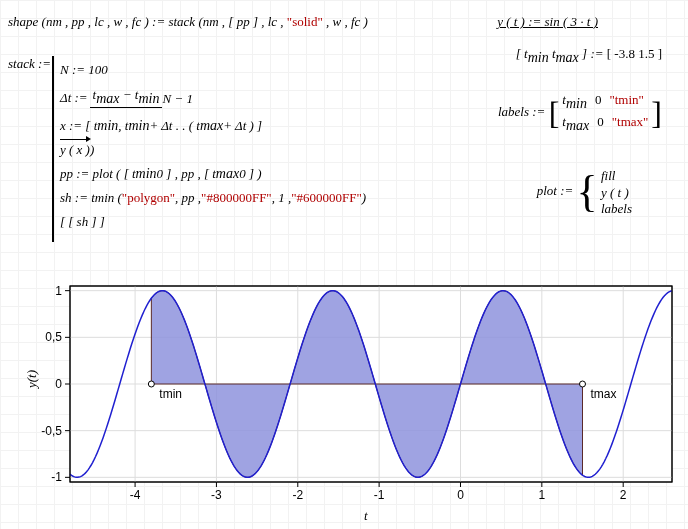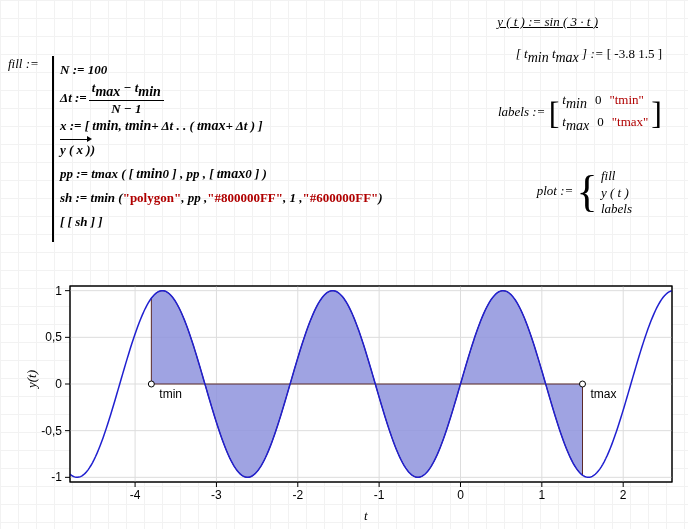--- a/index.html
+++ b/index.html
@@ -7,24 +7,24 @@
     background-image:
       linear-gradient(to right,#f2f2f2 1px,transparent 1px),
       linear-gradient(to bottom,#f2f2f2 1px,transparent 1px);
     background-size:18px 18px;
   }
   .it{font-style:italic;}
   .rm{font-style:normal;}
   .red{color:#b00000;}
   .abs{position:absolute;white-space:nowrap;}
   .sub{font-size:14px;font-style:italic;vertical-align:sub;}
-  .prog{position:absolute;left:60px;top:58px;font-weight:bold;}
+  .prog{position:absolute;left:60px;top:58px;}
   .prow{position:relative;height:24px;display:flex;align-items:center;}
   .vbar{position:absolute;left:52px;top:56px;width:2px;height:186px;background:#000;}
-  .frac{display:inline-flex;flex-direction:column;align-items:center;vertical-align:middle;line-height:1;margin:0 2px;}
+  .frac{display:inline-flex;flex-direction:row;align-items:center;vertical-align:middle;line-height:1;margin:0 2px;}
   .frac .num{border-bottom:1px solid #000;padding:0 3px 1px;}
   .frac .den{padding-top:1px;}
   .mat{display:inline-flex;align-items:center;vertical-align:middle;}
   .mat .br{font-size:32px;line-height:26px;font-style:normal;}
   .mat .rows{display:flex;flex-direction:column;gap:2px;padding:0 3px;}
   .mat .r{display:flex;gap:8px;align-items:baseline;}
   .plotwrap{position:absolute;left:24px;top:280px;width:656px;height:240px;}
   #plot{display:block;}
   .axis-lbl-y{position:absolute;left:0;top:108px;transform:rotate(-90deg);transform-origin:left top;font-style:italic;font-size:13px;}
   .axis-lbl-x{position:absolute;left:340px;bottom:-4px;font-style:italic;font-size:13px;}
@@ -32,30 +32,34 @@
   .col3{display:inline-flex;flex-direction:column;gap:1px;vertical-align:middle;line-height:1.2;}
   .ovv{display:inline-block;position:relative;}
   .ovv::after{content:"";position:absolute;left:0;right:2px;top:-3px;height:0;border-top:1px solid #000;}
   .ovv::before{content:"";position:absolute;right:-1px;top:-6px;border-left:5px solid #000;border-top:3px solid transparent;border-bottom:3px solid transparent;}
 </style>
 </head>
 <body>
 
 <div class="page">
 
+  <div class="abs it" style="left:8px;top:14px;">
+    <span>shape (nm , pp , lc , w , fc ) :=</span>
+    <span>stack (nm , [ pp ] , lc , </span><span class="red rm">"solid"</span><span> , w , fc )</span>
+  </div>
   <div class="abs it" style="right:90px;top:14px;text-decoration:underline;"><span>y ( t ) := sin ( 3 · t )</span></div>
 
   <div class="abs it" style="right:26px;top:46px;">
     <span>[ t</span><span class="sub">min</span>
     <span> t</span><span class="sub">max</span>
     <span> ] :=</span>
     <span class="rm">[ -3.8 1.5 ]</span>
   </div>
 
-  <div class="abs it" style="left:8px;top:56px;"><span>fill :=</span></div>
+  <div class="abs it" style="left:8px;top:56px;"><span>stack :=</span></div>
   <div class="vbar"></div>
   <div class="prog it">
     <div class="prow">
         <span>N := 100</span>
       </div>
     <div class="prow" style="height:32px;">
       <span>Δt :=</span>
       <span class="frac">
         <span class="num"><span>t</span><span class="sub">max</span><span> − t</span><span class="sub">min</span></span>
         <span class="den">N − 1</span>
@@ -68,21 +72,21 @@
         <span class="sub">min</span>
       <span> + Δt . . ( t</span>
         <span class="sub">max</span>
       <span> + Δt ) ]</span>
     </div>
     <div class="prow">
         <span class="ovv"><span>y ( x )</span></span>
         <span> )</span>
     </div>
     <div class="prow">
-      <span>pp := tmax ( [ t</span>
+      <span>pp := plot ( [ t</span>
         <span class="sub">min</span>
       <span> 0 ] , pp , [ t</span>
         <span class="sub">max</span>
       <span> 0 ] )</span>
     </div>
     <div class="prow">
       <span>sh := tmin ( </span>
         <span class="red rm">"polygon"</span>
         <span> , pp , </span>
         <span class="red rm">"#800000FF"</span>

